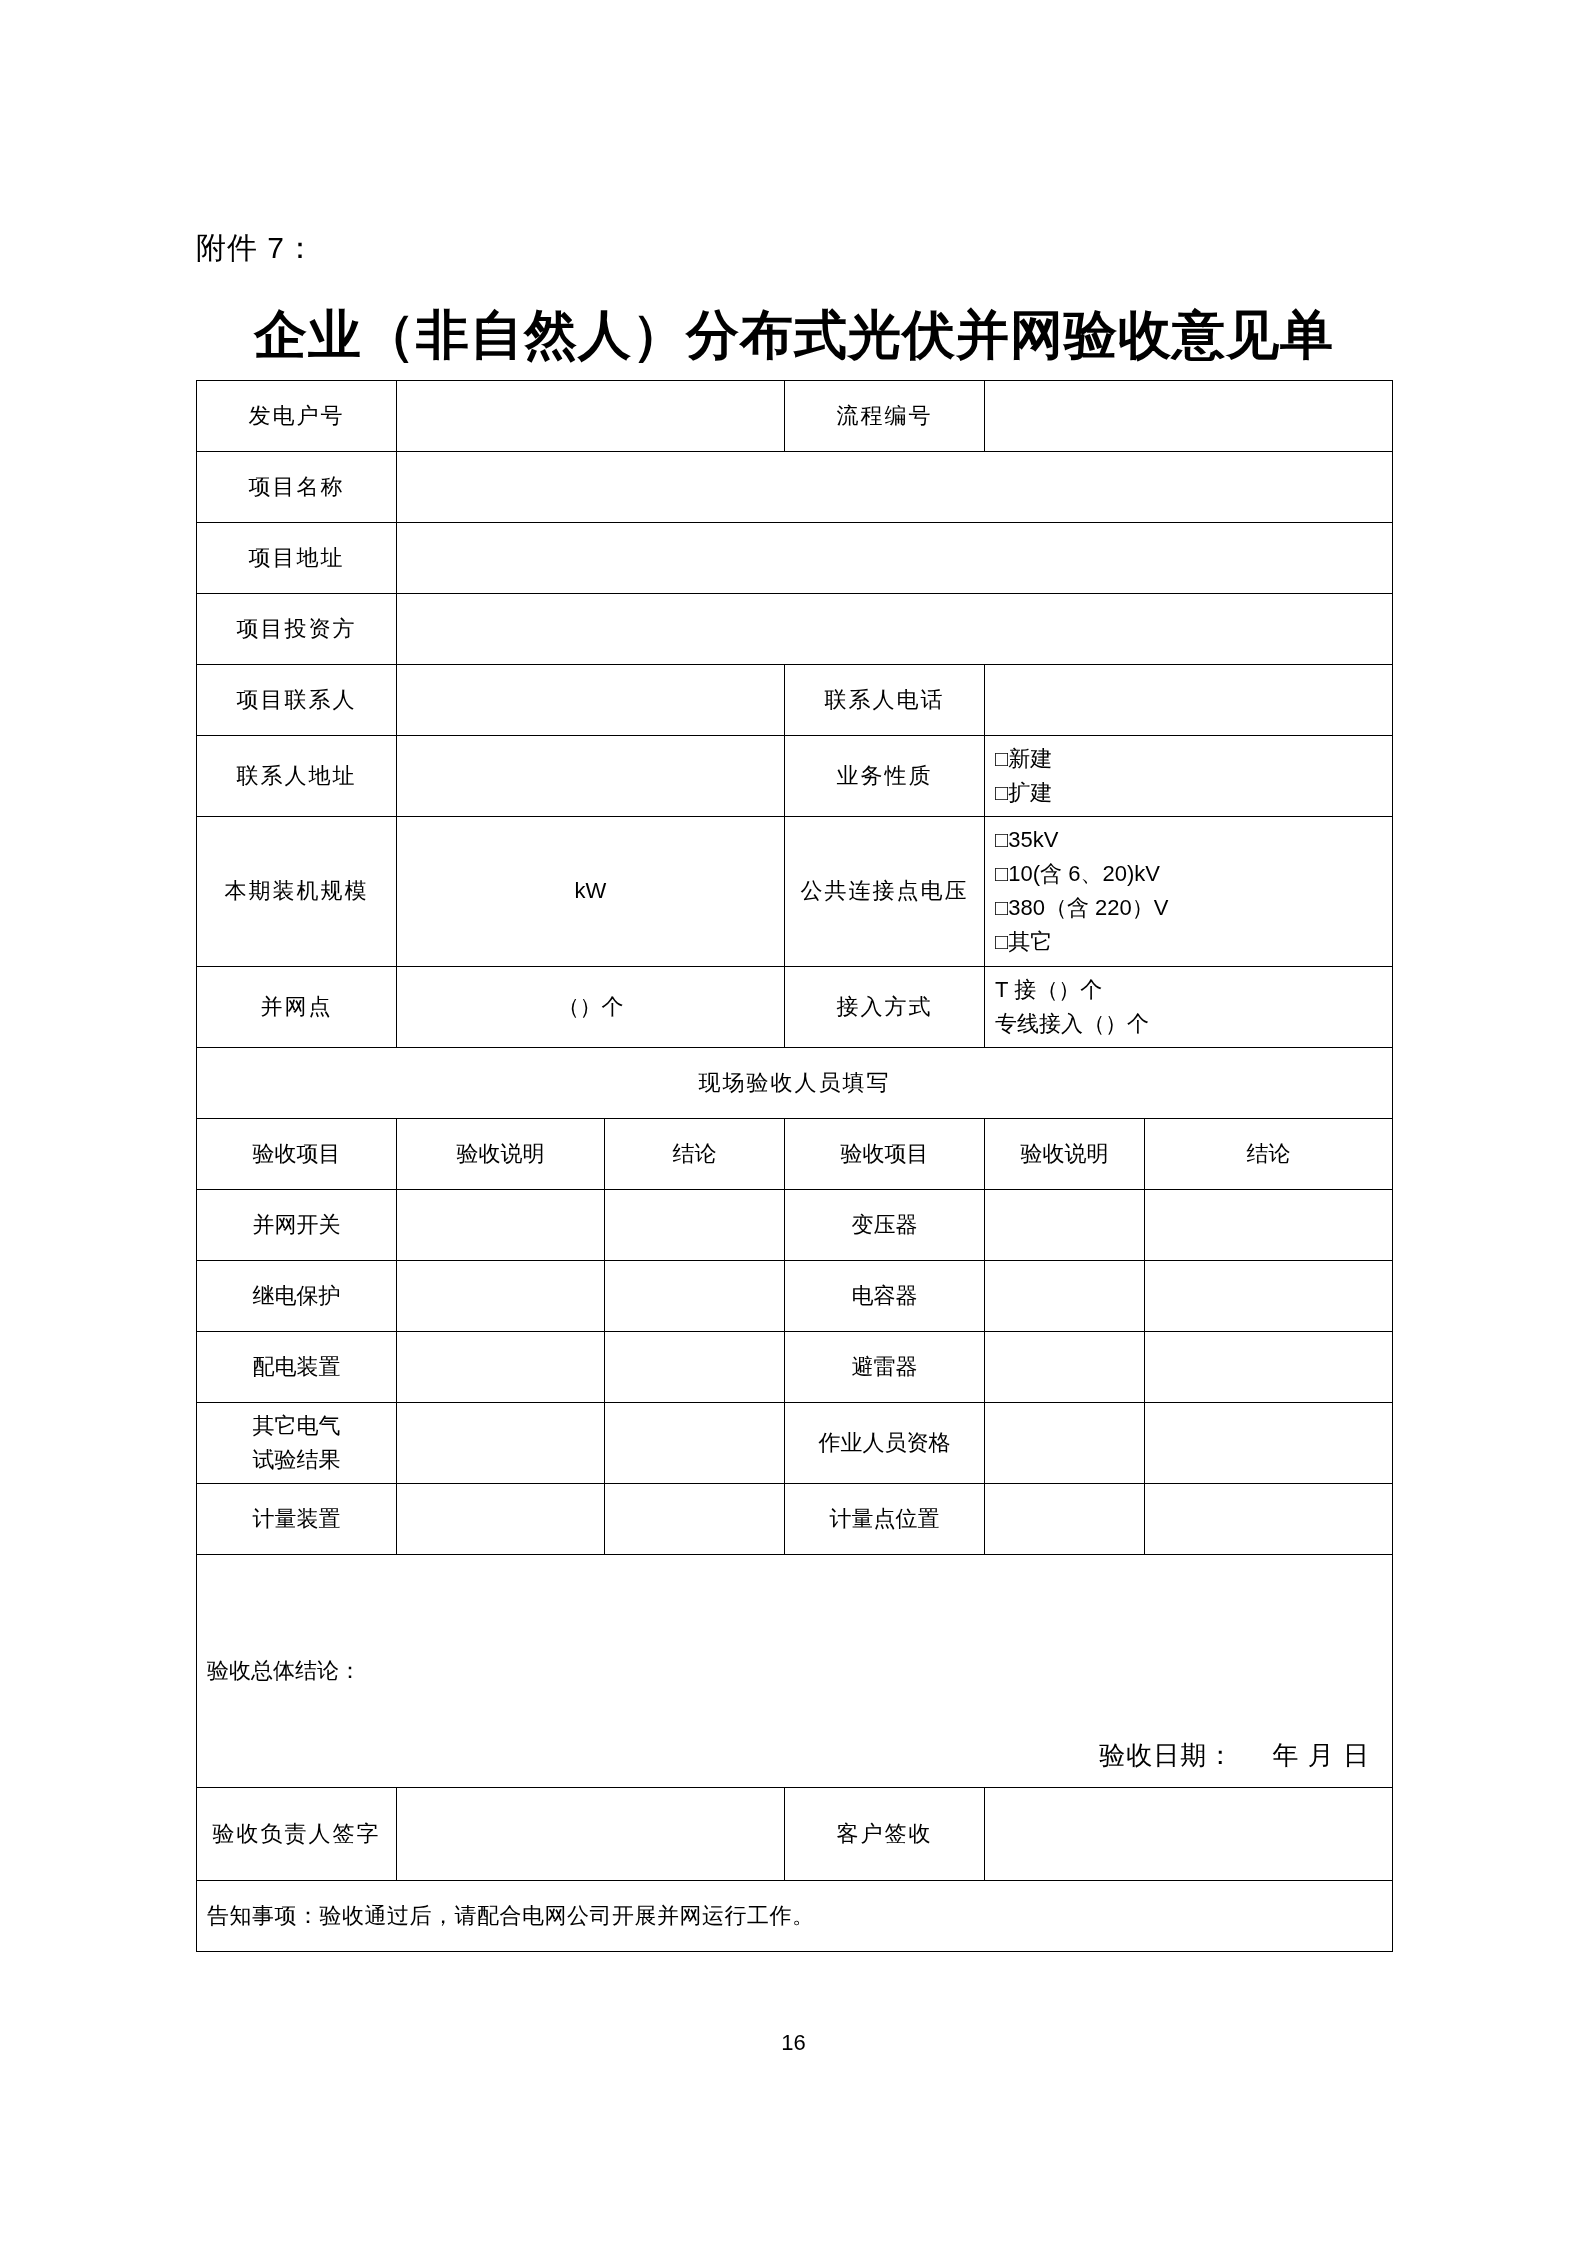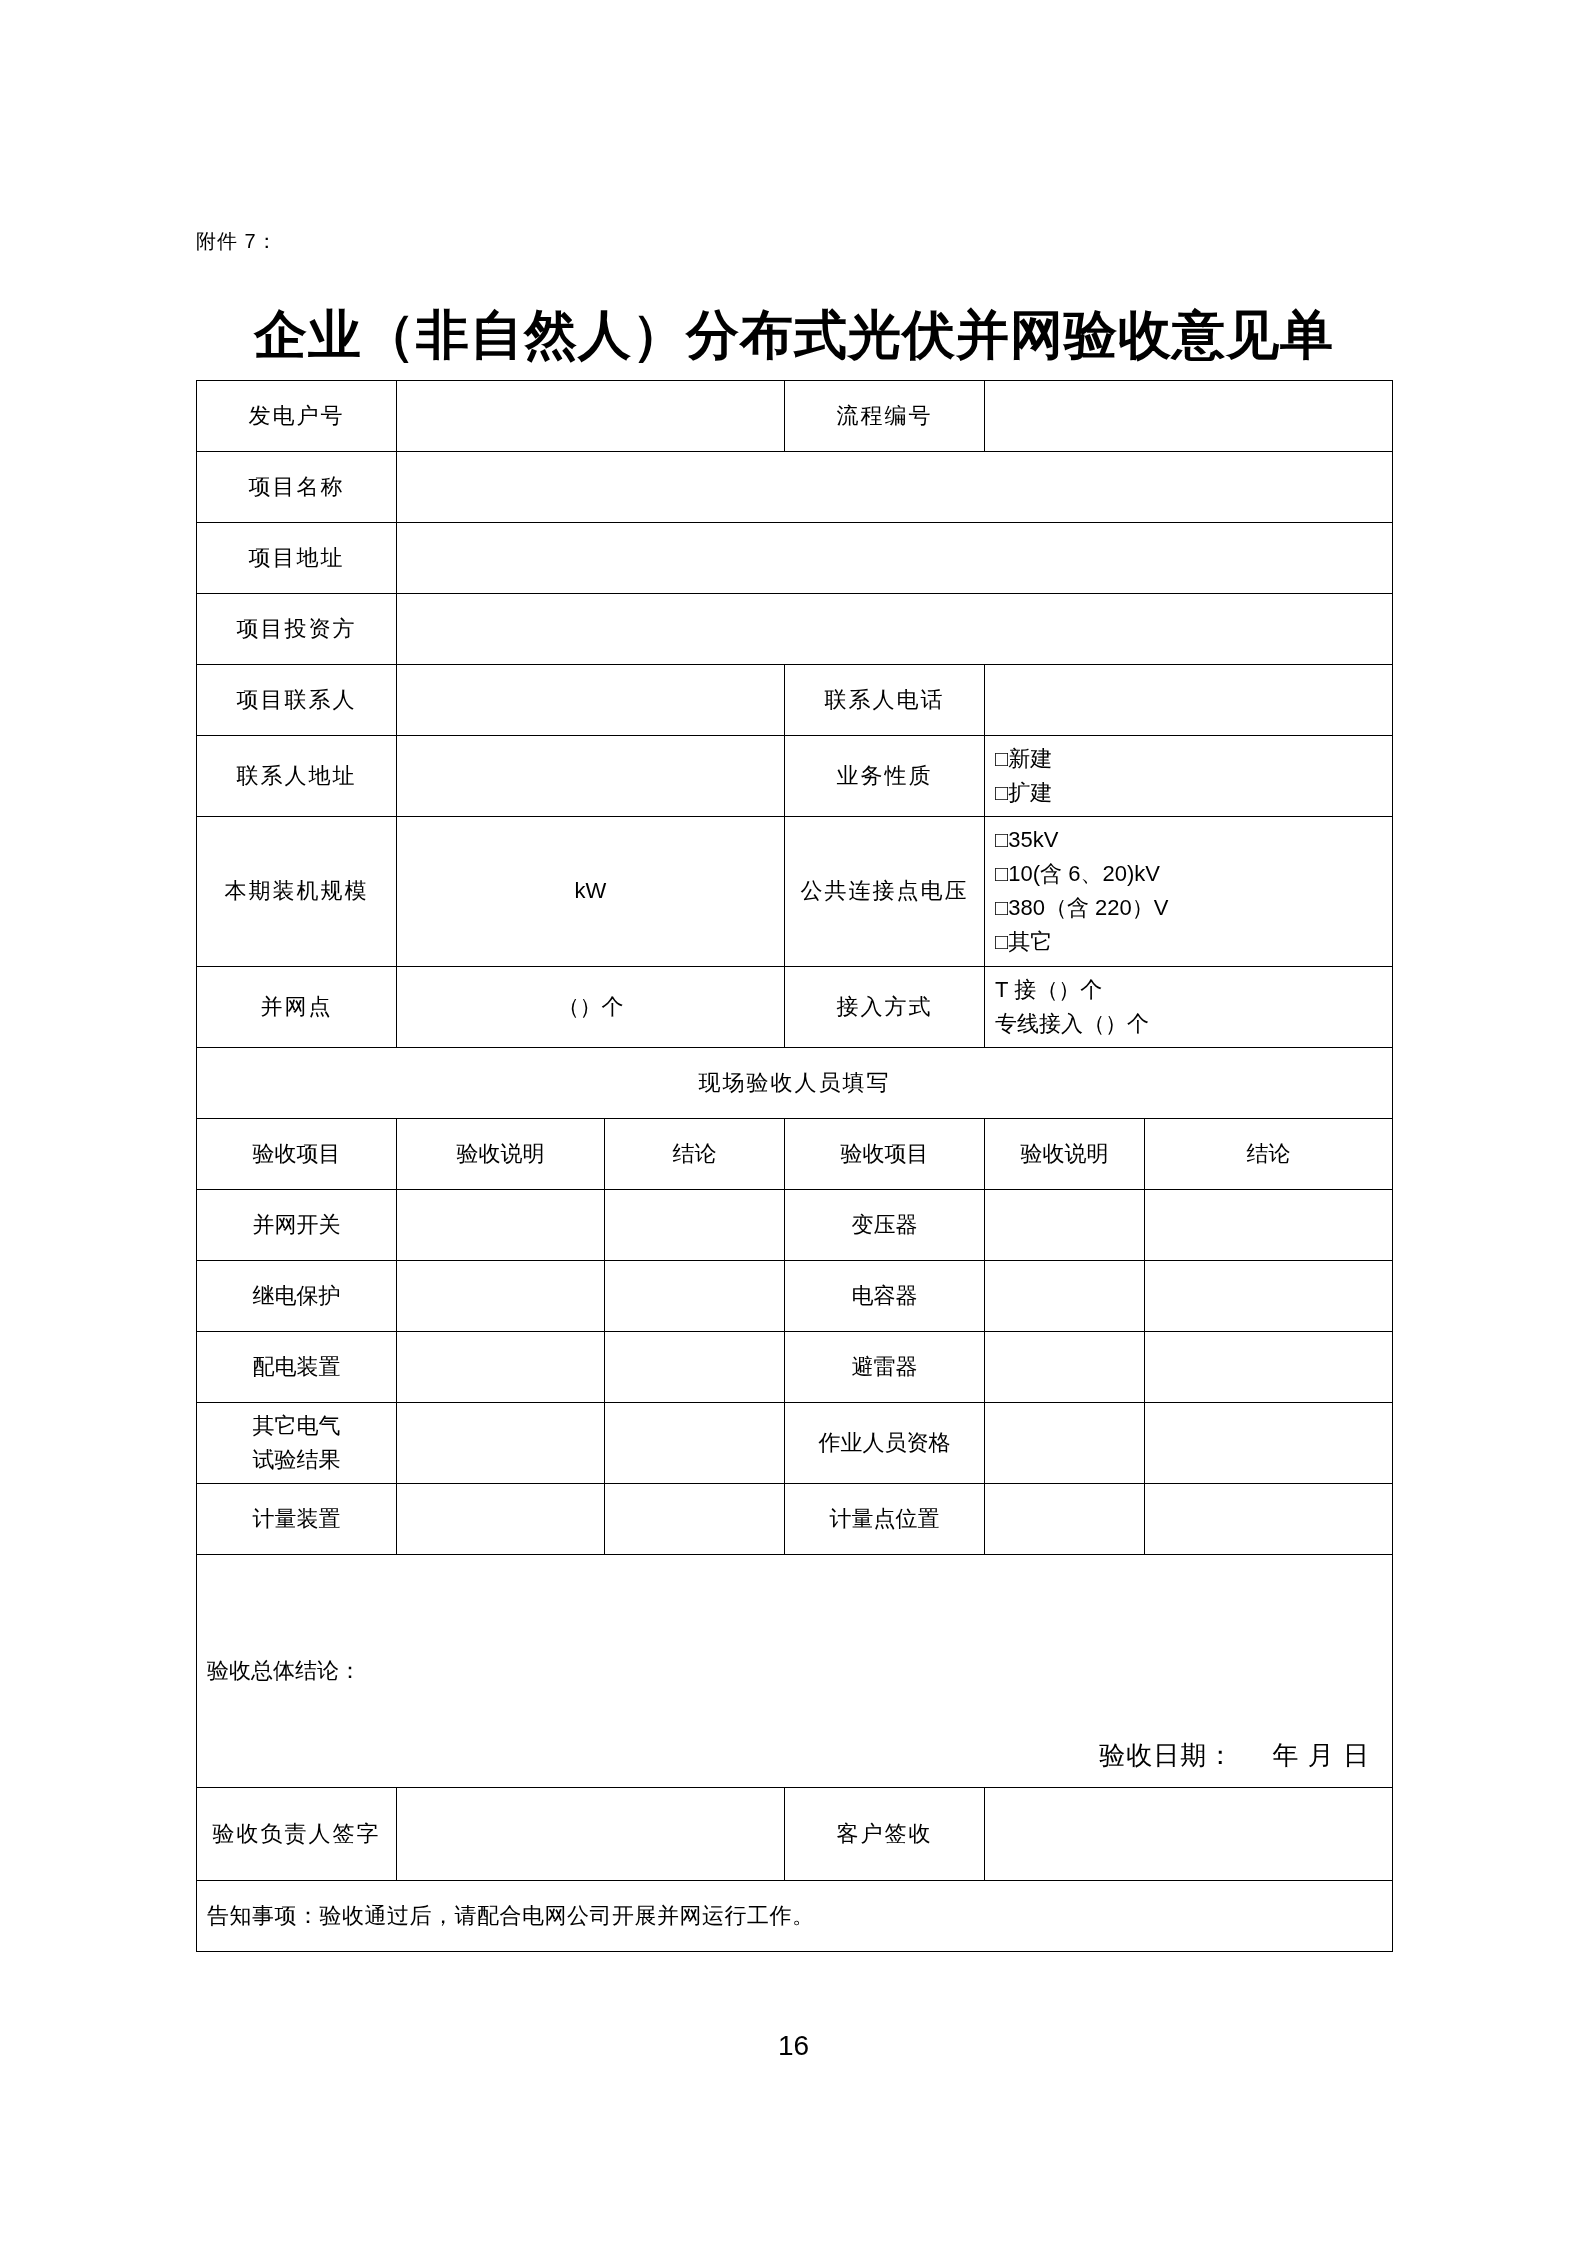--- a/index.html
+++ b/index.html
@@ -18,21 +18,21 @@
     position: absolute;
     left: 0; top: 0;
     width: 1587px;
     height: 2245px;
     box-sizing: border-box;
   }
   .attachment-label {
     position: absolute;
     left: 196px;
     top: 228px;
-    font-size: 20px;
+    font-size: 30px;
     font-family: "Liberation Sans", "DejaVu Sans", sans-serif;
     letter-spacing: 1px;
   }
   .doc-title {
     position: absolute;
     left: 196px;
     top: 300px;
     width: 1196px;
     text-align: center;
     font-size: 53px;
@@ -86,21 +86,21 @@
     text-align: left;
     height: 58px;
     letter-spacing: 0.5px;
   }
   .page-number {
     position: absolute;
     left: 0;
     top: 2030px;
     width: 1587px;
     text-align: center;
-    font-size: 28px;
+    font-size: 22px;
     font-family: "Liberation Sans", "DejaVu Sans", sans-serif;
   }
   .two-line { line-height: 1.5; }
 </style>
 </head>
 <body>
 
 <div class="page">
 
   <div class="attachment-label">附件 7：</div>

